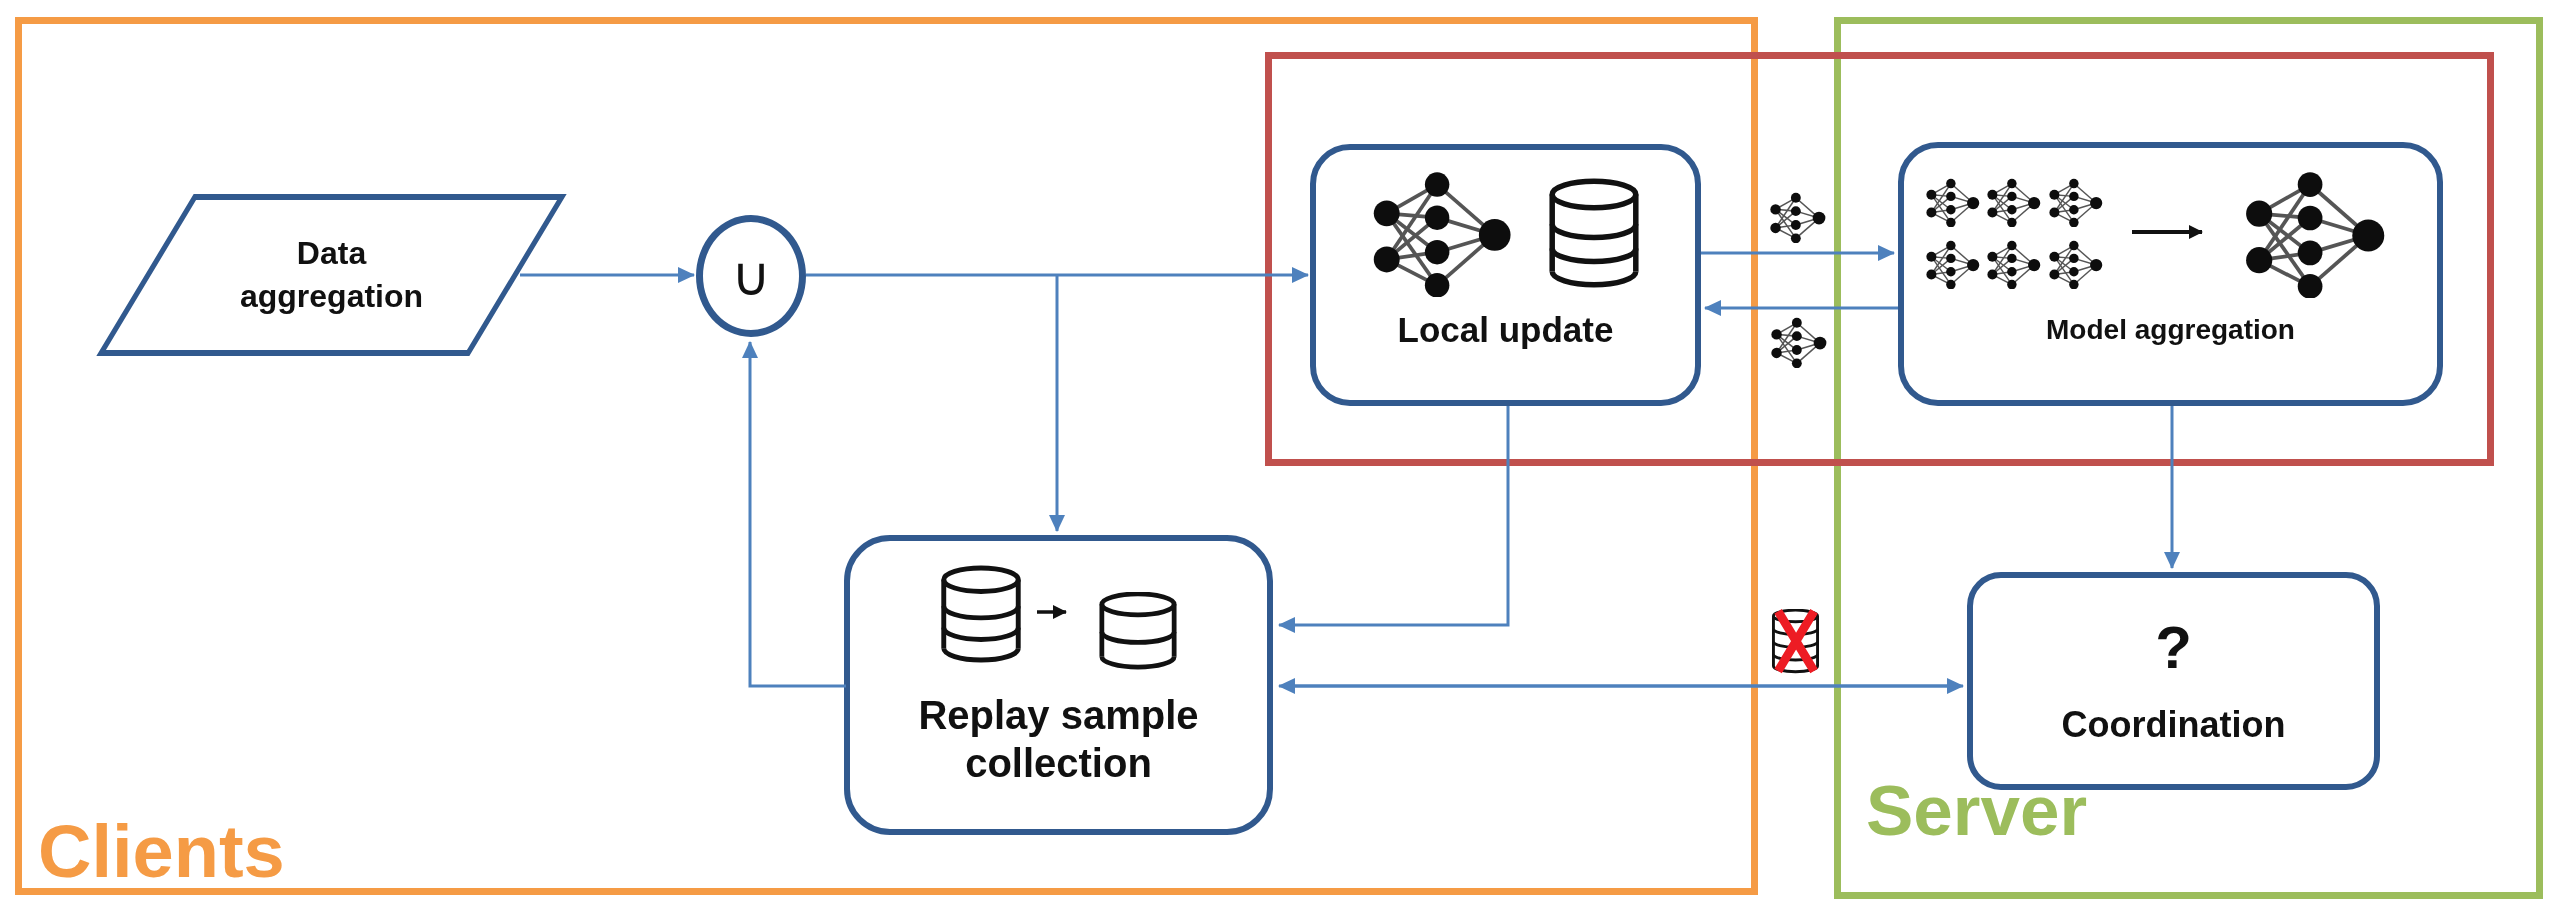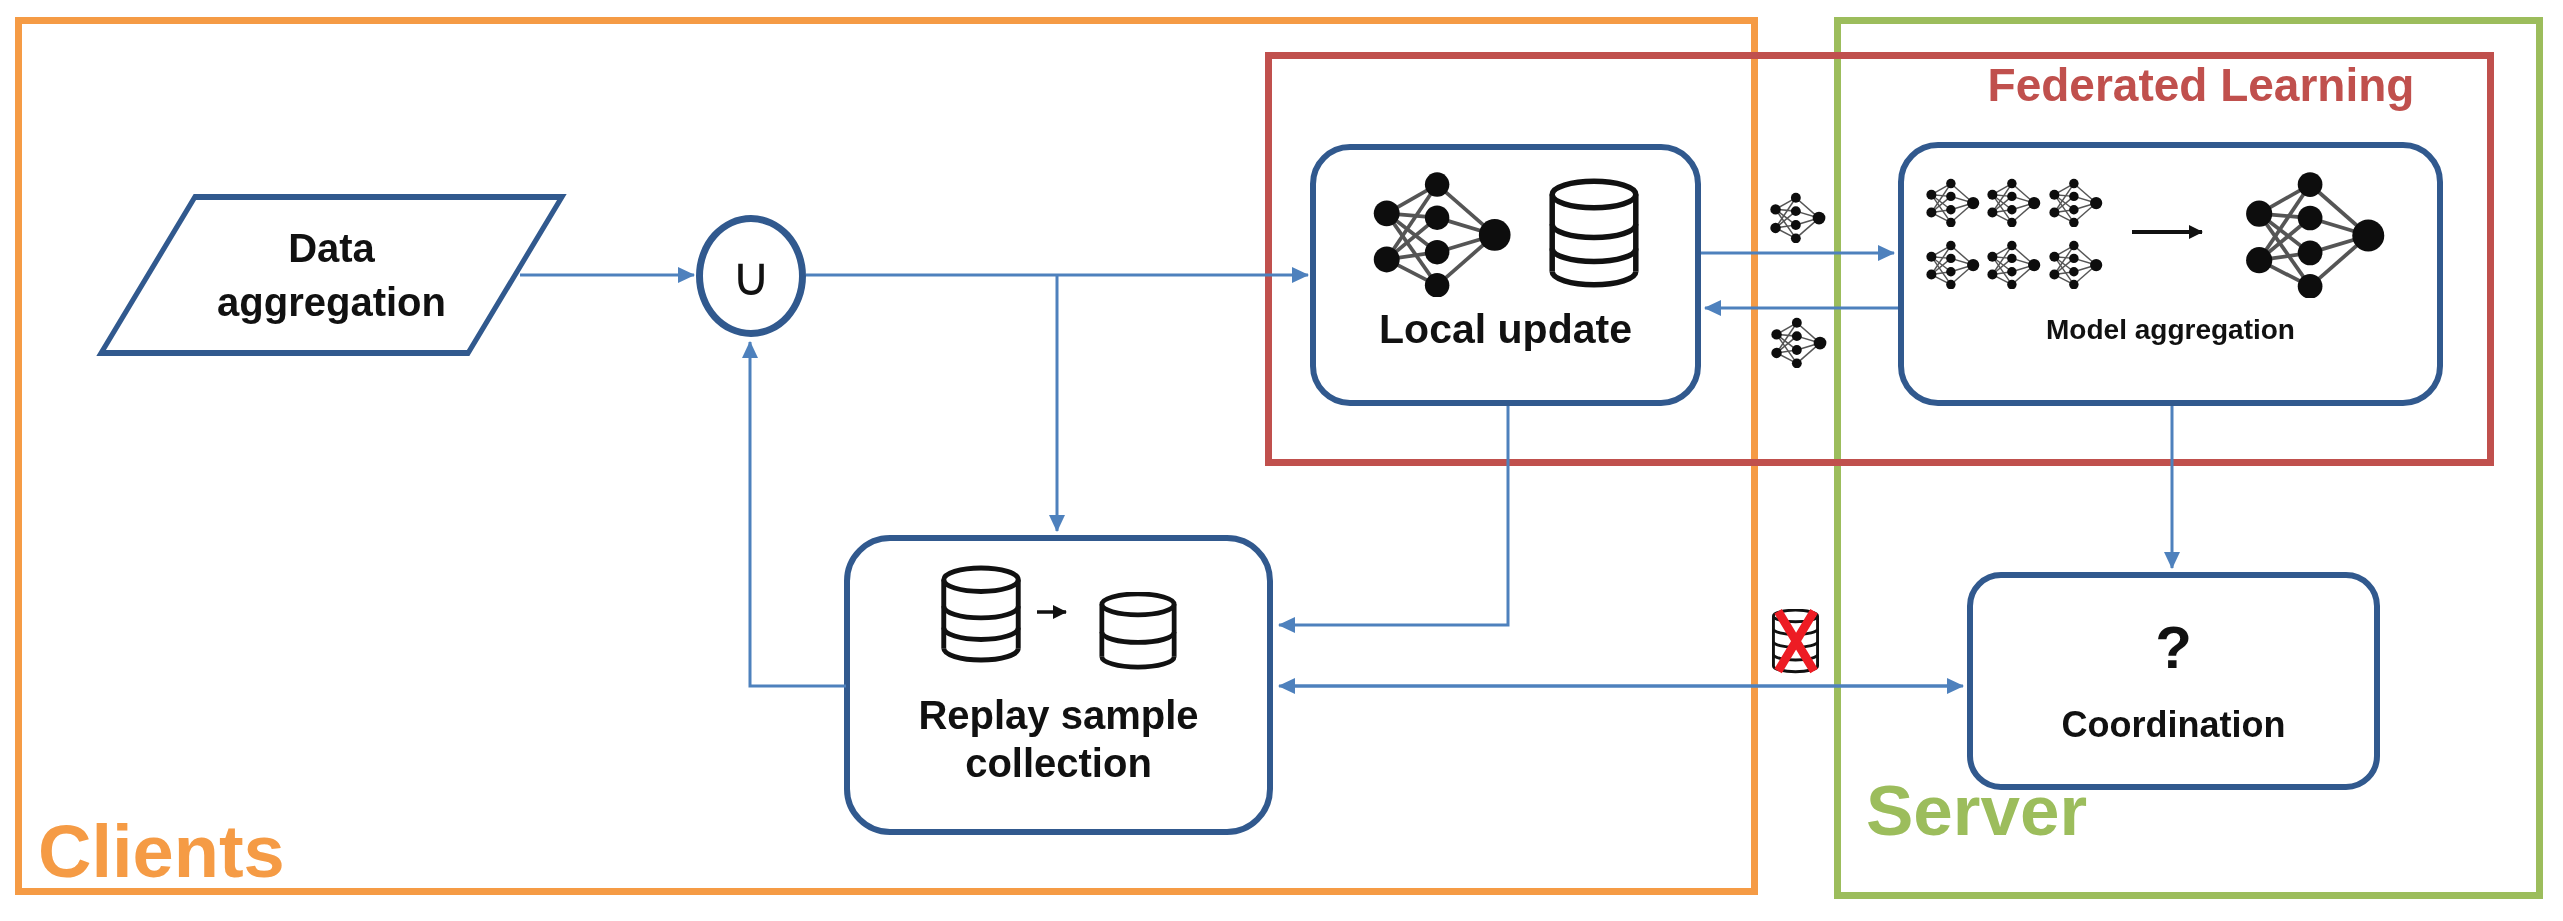--- a/index.html
+++ b/index.html
@@ -22,22 +22,22 @@
   .box{border-radius:40px;}
   .local{left:1310px;top:144px;width:391px;height:262px;}
   .model{left:1898px;top:142px;width:545px;height:264px;}
   .replay{left:844px;top:535px;width:429px;height:300px;border-radius:46px;}
   .coord{left:1967px;top:572px;width:413px;height:218px;border-radius:34px;}
   
   .overlay{position:absolute;left:0;top:0;width:2563px;height:921px;pointer-events:none;}
   
   .lbl{position:absolute;display:flex;flex-direction:column;align-items:center;justify-content:center;
        text-align:center;font-weight:600;line-height:1.2;}
-  .dc-lbl{left:145px;top:197px;width:373px;height:156px;font-size:40px;line-height:1.35;}
-  .lu-lbl{left:1313px;top:306px;width:385px;height:48px;font-size:41px;}
+  .dc-lbl{left:145px;top:197px;width:373px;height:156px;font-size:32px;line-height:1.35;}
+  .lu-lbl{left:1313px;top:306px;width:385px;height:48px;font-size:35px;}
   .ma-lbl{left:1901px;top:306px;width:539px;height:48px;font-size:28px;}
   .rs-lbl{left:847px;top:690px;width:423px;height:98px;font-size:40px;justify-content:center;}
   .cq-lbl{left:1970px;top:606px;width:407px;height:84px;font-size:60px;font-weight:700;}
   .co-lbl{left:1970px;top:702px;width:407px;height:46px;font-size:36px;text-align:center;}
   .fl-lbl{left:1901px;top:58px;width:600px;height:56px;font-size:46px;color:#C0504D;}
   .cl-lbl{left:38px;top:768px;font-size:74px;color:#F59B45;align-items:flex-start;margin-top:40px;}
   .sv-lbl{left:1866px;top:768px;font-size:71px;color:#9CBD5C;align-items:flex-start;}
 </style>
 </head>
 <body>
@@ -210,17 +210,16 @@
   <div class="lbl ma-lbl">Model aggregation</div>
 
   <div class="lbl rs-lbl">
     <div>Replay sample</div>
     <div>collection</div>
   </div>
 
   <div class="lbl cq-lbl">?</div>
   <div class="lbl co-lbl">Coordination</div>
 
-  <div class="lbl fl-lbl">Federated Learning</div>
   <div class="lbl cl-lbl">Clients</div>
   <div class="lbl sv-lbl">Server</div>
 
 </div>
 
 </body></html>

